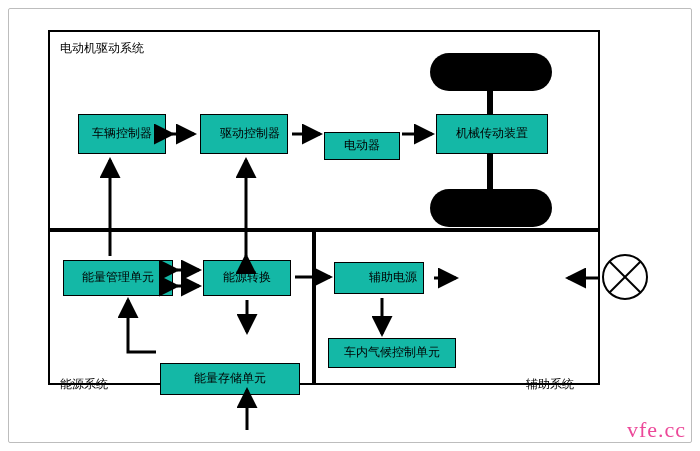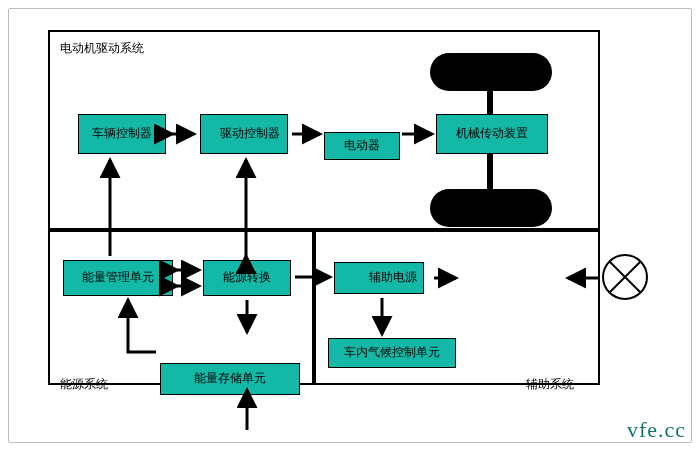--- a/index.html
+++ b/index.html
@@ -59,21 +59,21 @@
   }
   svg.wires{
     position:absolute;left:0;top:0;
     width:700px;height:451px;
     pointer-events:none;
   }
   .wm{
     position:absolute;
     right:14px;bottom:8px;
     font-size:22px;
-    color:#0f766e;
+    color:#ec4899;
     font-family:"Liberation Serif","DejaVu Serif",serif;
     letter-spacing:1px;
     user-select:none;
   }
 </style>
 </head>
 <body>
 
 <div id="canvas">
 

